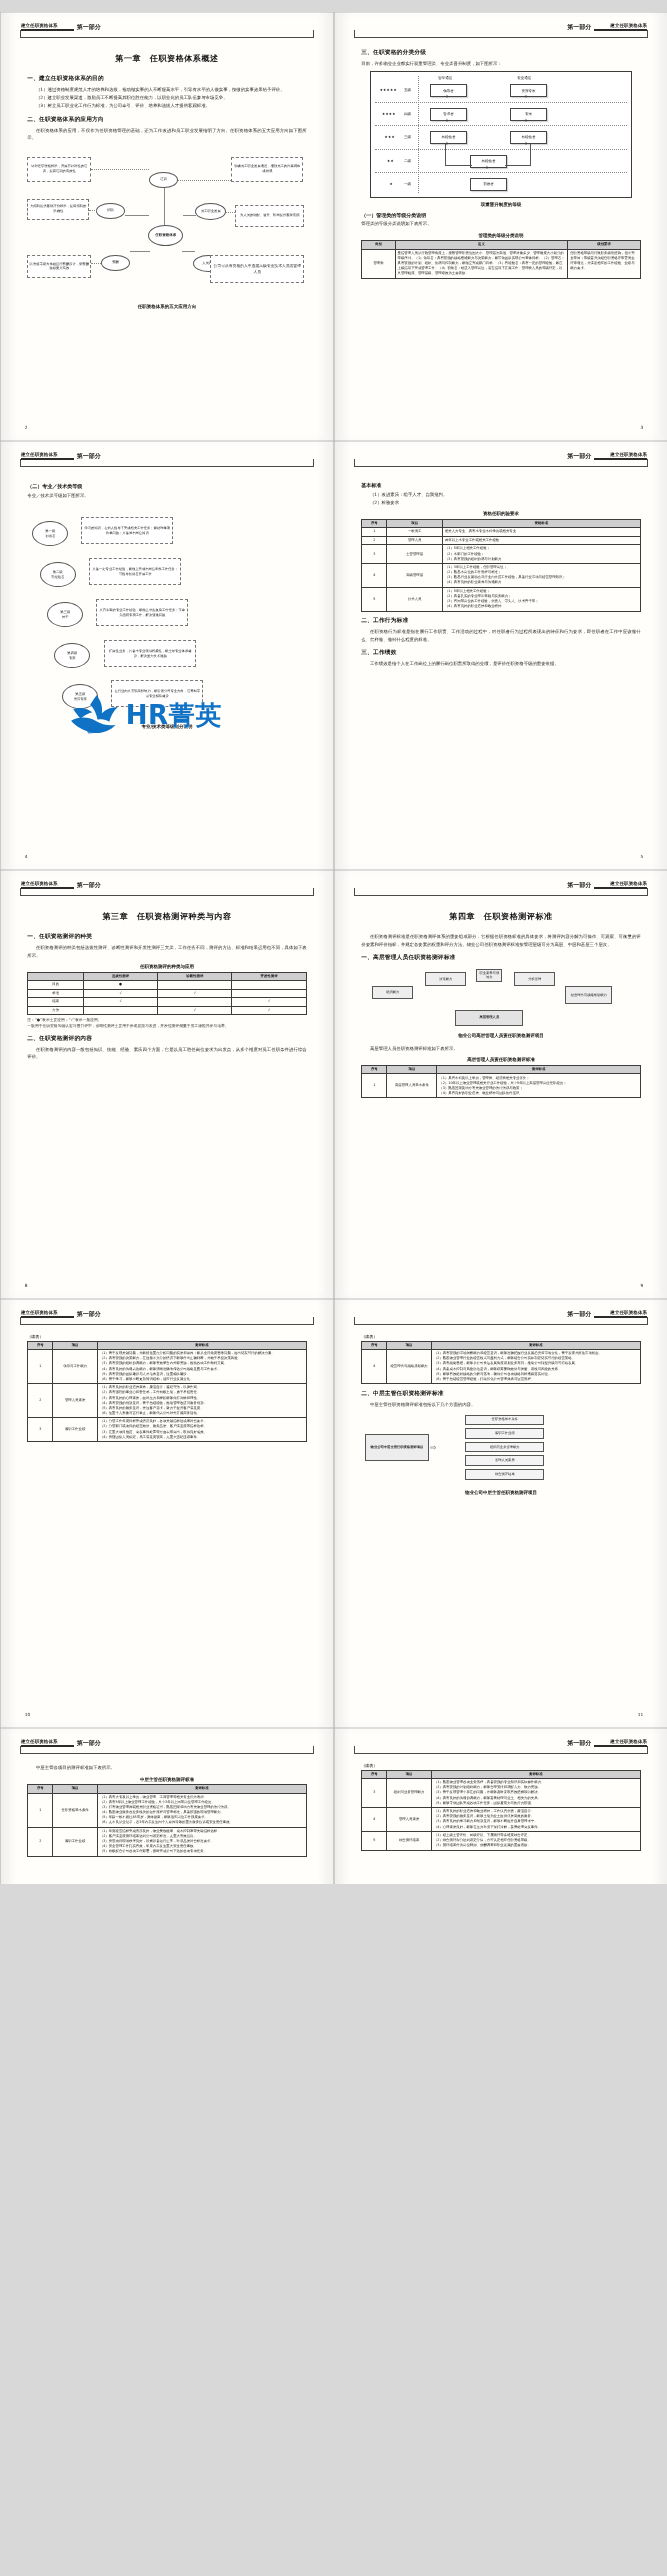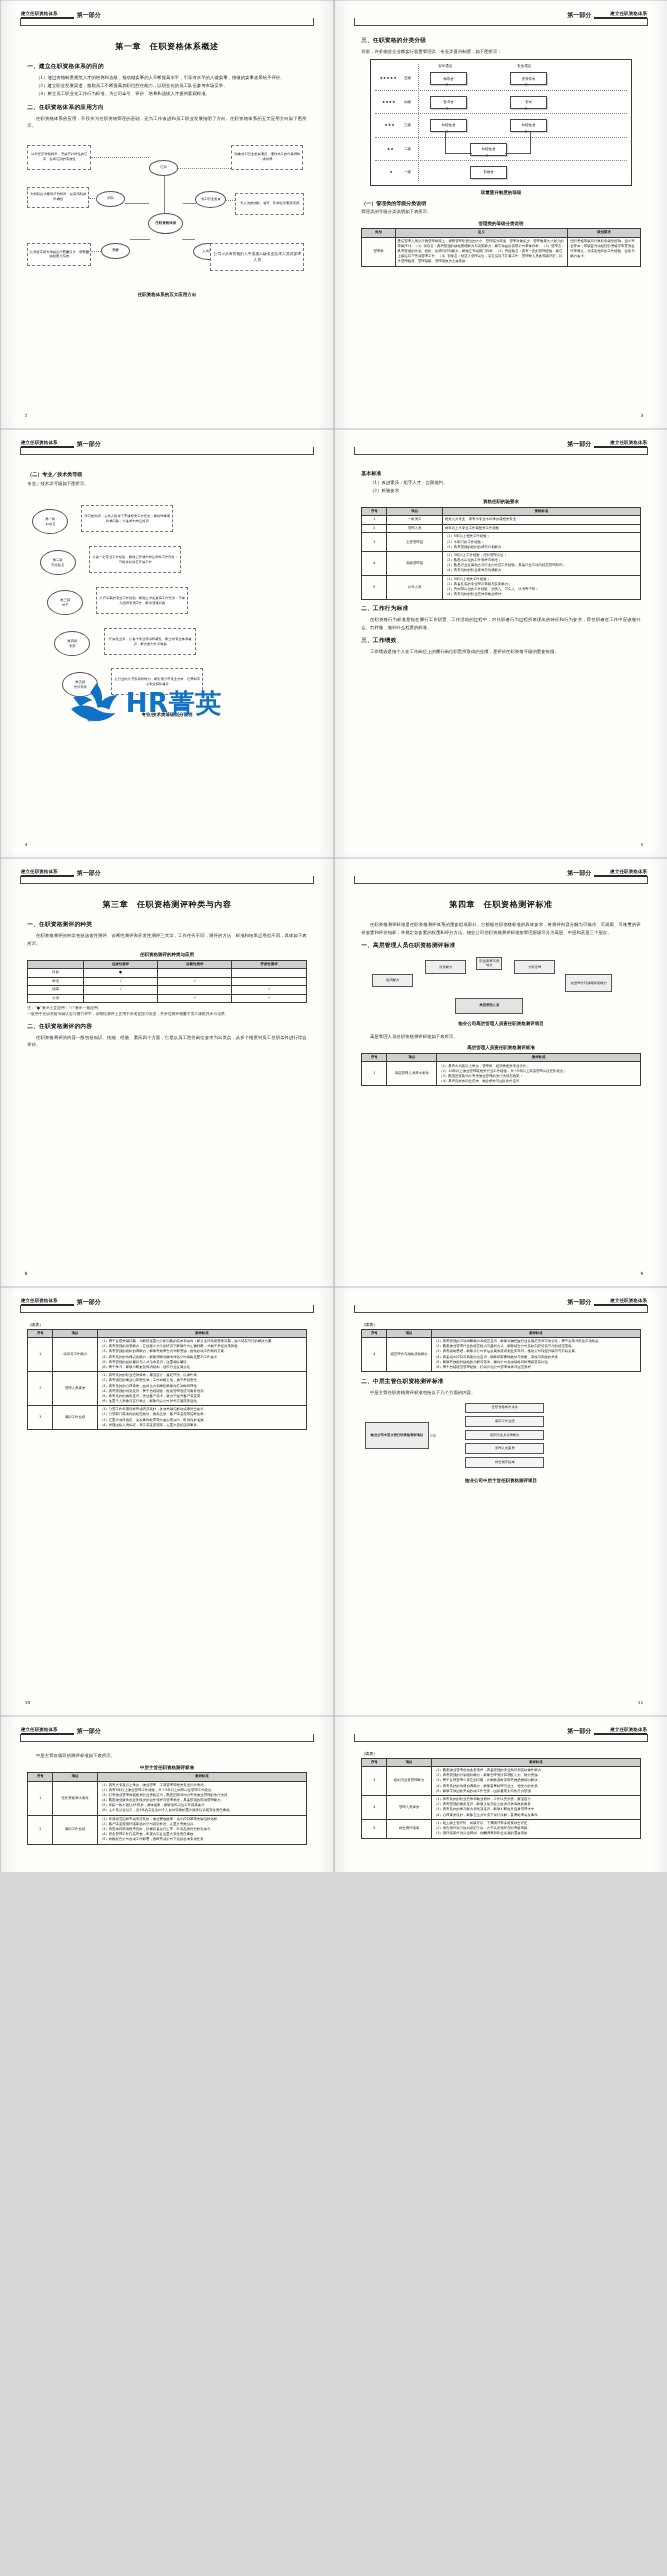--- a/index.html
+++ b/index.html
@@ -1,17 +1,17 @@
 <!DOCTYPE html>
 <html style="font-size:10px"><head>
 <meta charset="utf-8">
 <style>
   html,body{margin:0;padding:0;background:#d8d8d8;}
   body{font-family:"DejaVu Sans","Liberation Sans",sans-serif;}
-  #sheet{width:668px;height:1872px;position:relative;background:#0f172a;overflow:hidden;}
+  #sheet{width:668px;height:1872px;position:relative;background:#0f172a;overflow:hidden;margin-top:12px;}
   .pages{display:grid;grid-template-columns:334px 334px;grid-auto-rows:429px;width:668px;}
   .page{position:relative;background:#fdfcfa;box-sizing:border-box;padding:0;overflow:hidden;
         box-shadow:inset 0 0 0 0.6px #bdbdbd;}
   .page::after{content:"";position:absolute;inset:0;pointer-events:none;
         background:linear-gradient(90deg,rgba(0,0,0,.055),rgba(0,0,0,0) 5%,rgba(0,0,0,0) 95%,rgba(0,0,0,.05));}
   .paper{position:absolute;left:8.7px;right:8.7px;top:5px;bottom:6.2px;background:#fffefb;}
   
   .rh{position:absolute;top:6.2px;left:11px;right:11px;height:13.6px;}
   .rh .band{position:absolute;left:0;right:0;top:6.8px;height:6.8px;border:0.6px solid #4a4a4a;border-top:none;}
   .rh .bandline{position:absolute;top:6.2px;height:1.2px;background:#2b2b2b;}

